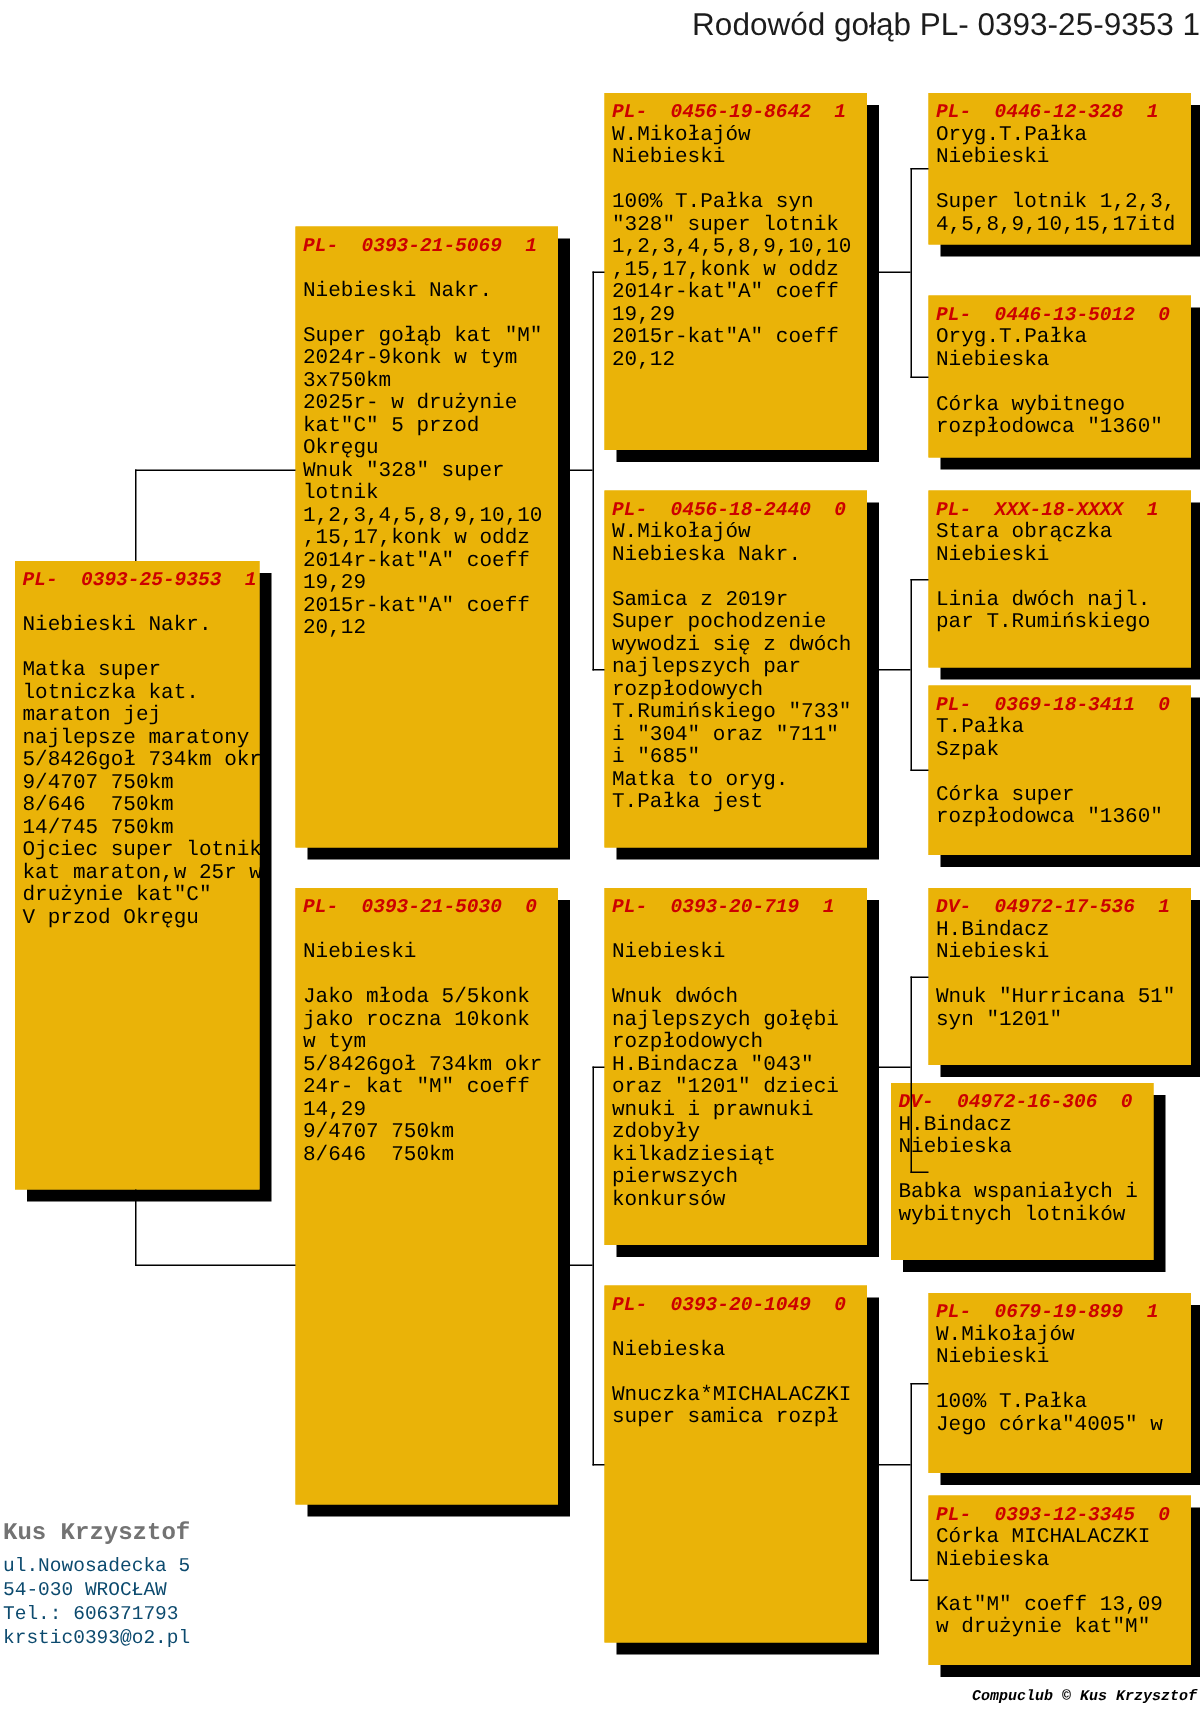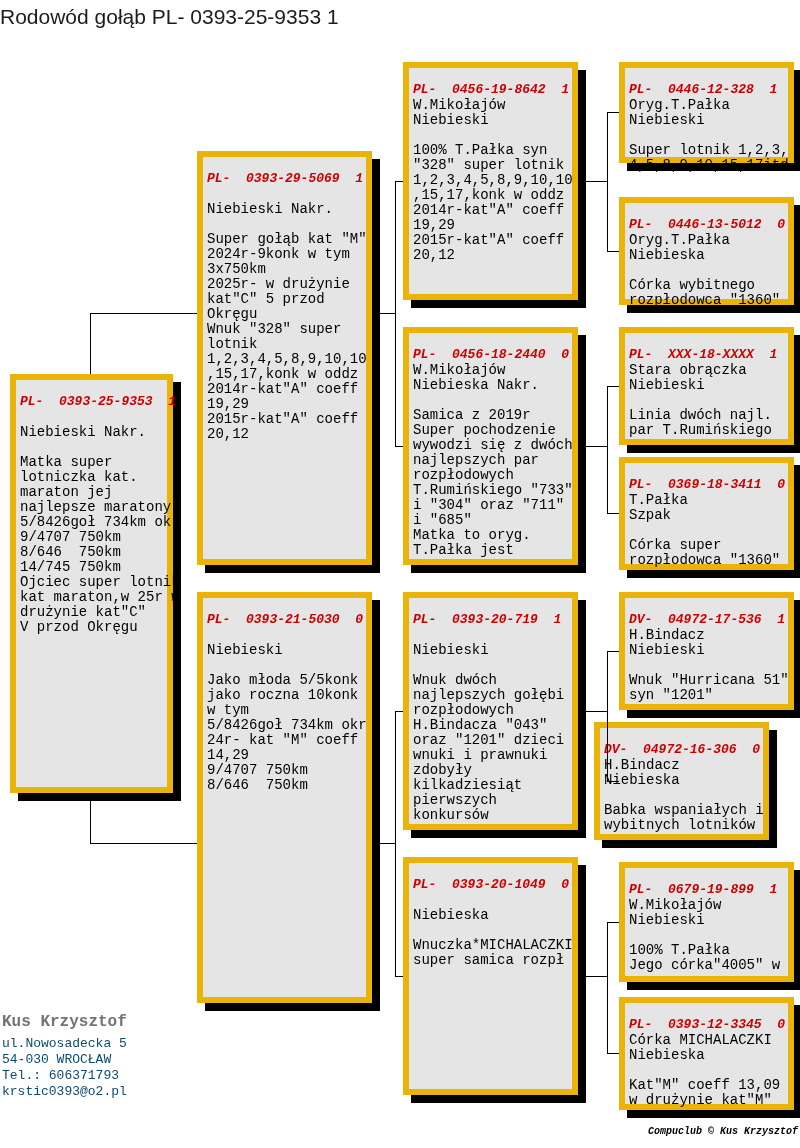--- a/index.html
+++ b/index.html
@@ -1,21 +1,21 @@
 <!DOCTYPE html>
 <html><head>
 <meta charset="utf-8">
 <style>
   html,body{margin:0;padding:0;background:#fff;}
   #page{position:relative;width:800px;height:1148px;background:#ffffff;overflow:hidden;
         font-family:"Liberation Mono",monospace;}
-  #title{position:absolute;left:0;right:0;top:5px;text-align:left;
+  #title{position:absolute;left:0;right:0;top:5px;text-align:right;
          font-family:"Liberation Sans",sans-serif;font-size:21px;color:#1c1c1c;}
-  .pbox{position:absolute;background:#e5e5e5;border:6px solid #eab308;
-        box-sizing:border-box;box-shadow:8px 8px 0 #000;padding:14px 4px;}
+  .pbox{position:absolute;background:#eab308;border:1px solid #eab308;
+        box-sizing:border-box;box-shadow:8px 8px 0 #000;padding:4px 4px;}
   .ring{color:#cc0000;font-weight:bold;font-style:italic;font-size:13px;line-height:16px;
         white-space:pre;}
   .pbody{color:#000;font-size:14px;line-height:15px;white-space:pre;}
   .cl{position:absolute;background:#000;}
   .owner{position:absolute;left:2px;top:1013px;font-weight:bold;font-size:16px;color:#737373;}
   .addr{position:absolute;left:2px;font-size:13px;line-height:15px;color:#0c4a6e;}
   #credit{position:absolute;right:2px;top:1114px;font-size:10px;font-weight:bold;
           font-style:italic;color:#000;margin-top:12px;}
 </style>
 </head>
@@ -38,21 +38,21 @@
 9/4707 750km
 8/646  750km
 14/745 750km
 Ojciec super lotnik
 kat maraton,w 25r w
 drużynie kat"C"
 V przod Okręgu</div>
   </div>
 
   <div class="pbox" style="left:197px;top:151px;width:175px;height:414px">
-    <div class="ring">PL-  0393-29-5069  1</div>
+    <div class="ring">PL-  0393-21-5069  1</div>
     <div class="pbody">
 Niebieski Nakr.
 
 Super gołąb kat "M"
 2024r-9konk w tym
 3x750km
 2025r- w drużynie
 kat"C" 5 przod
 Okręgu
 Wnuk "328" super

